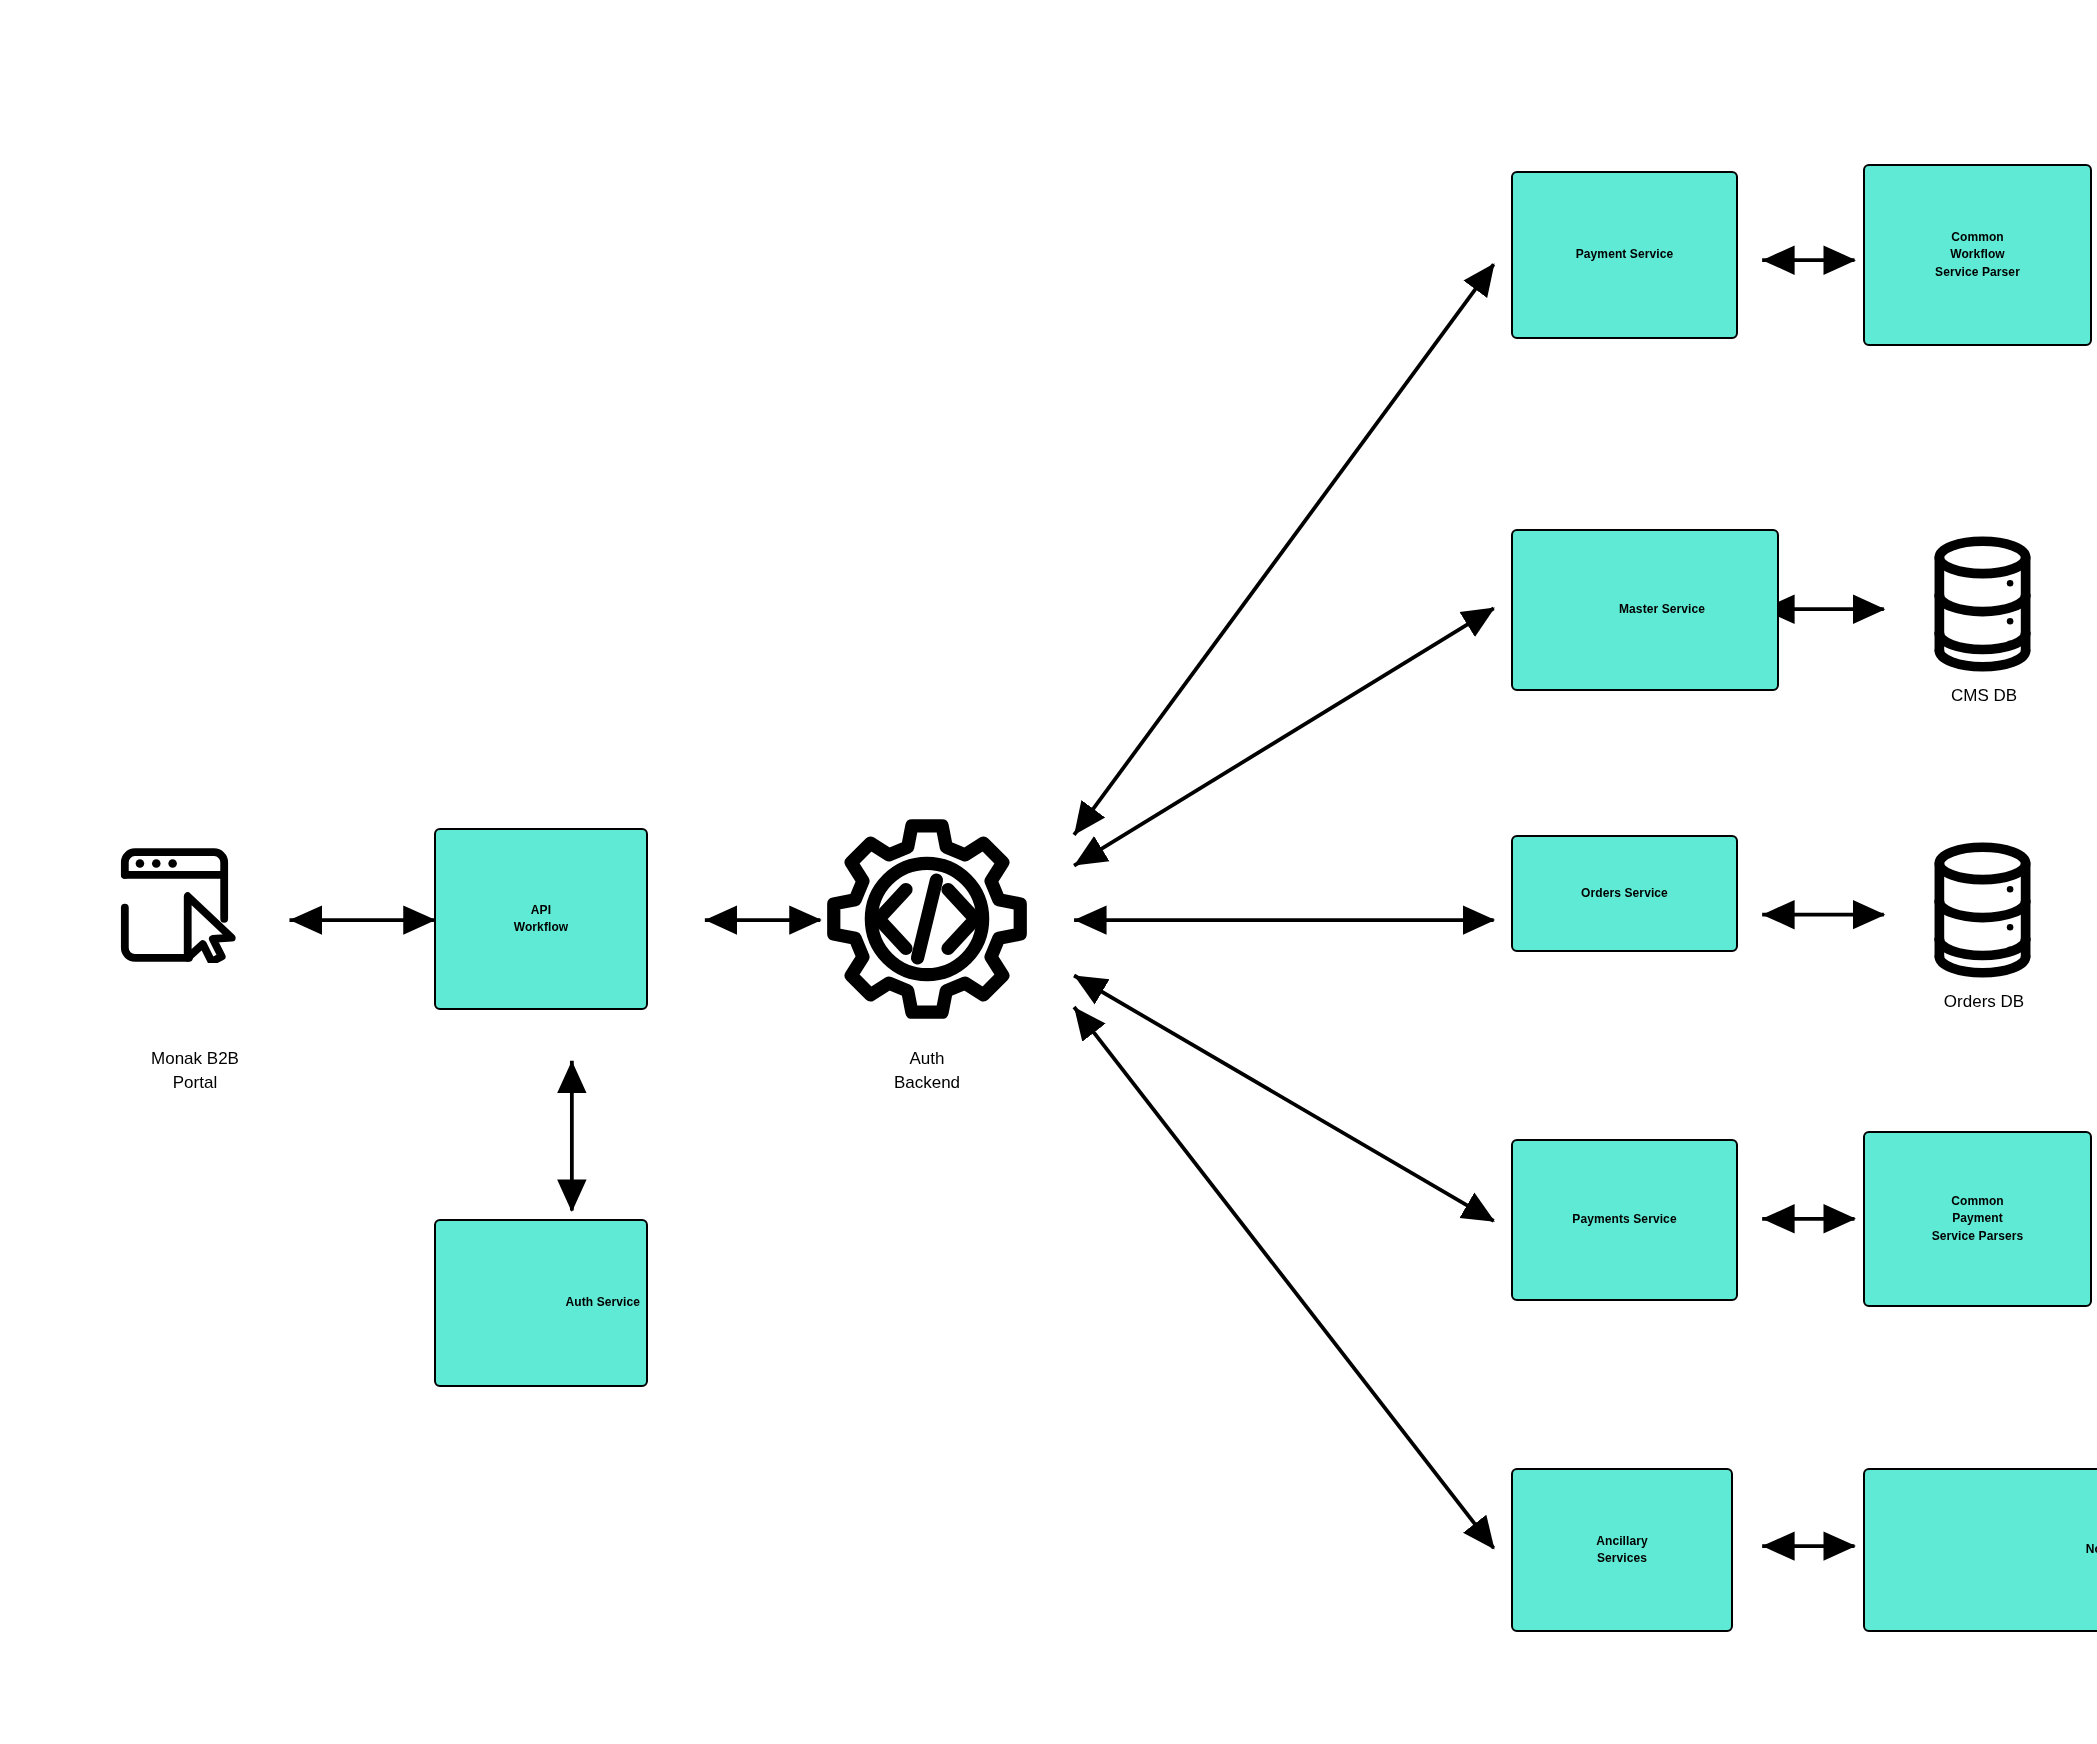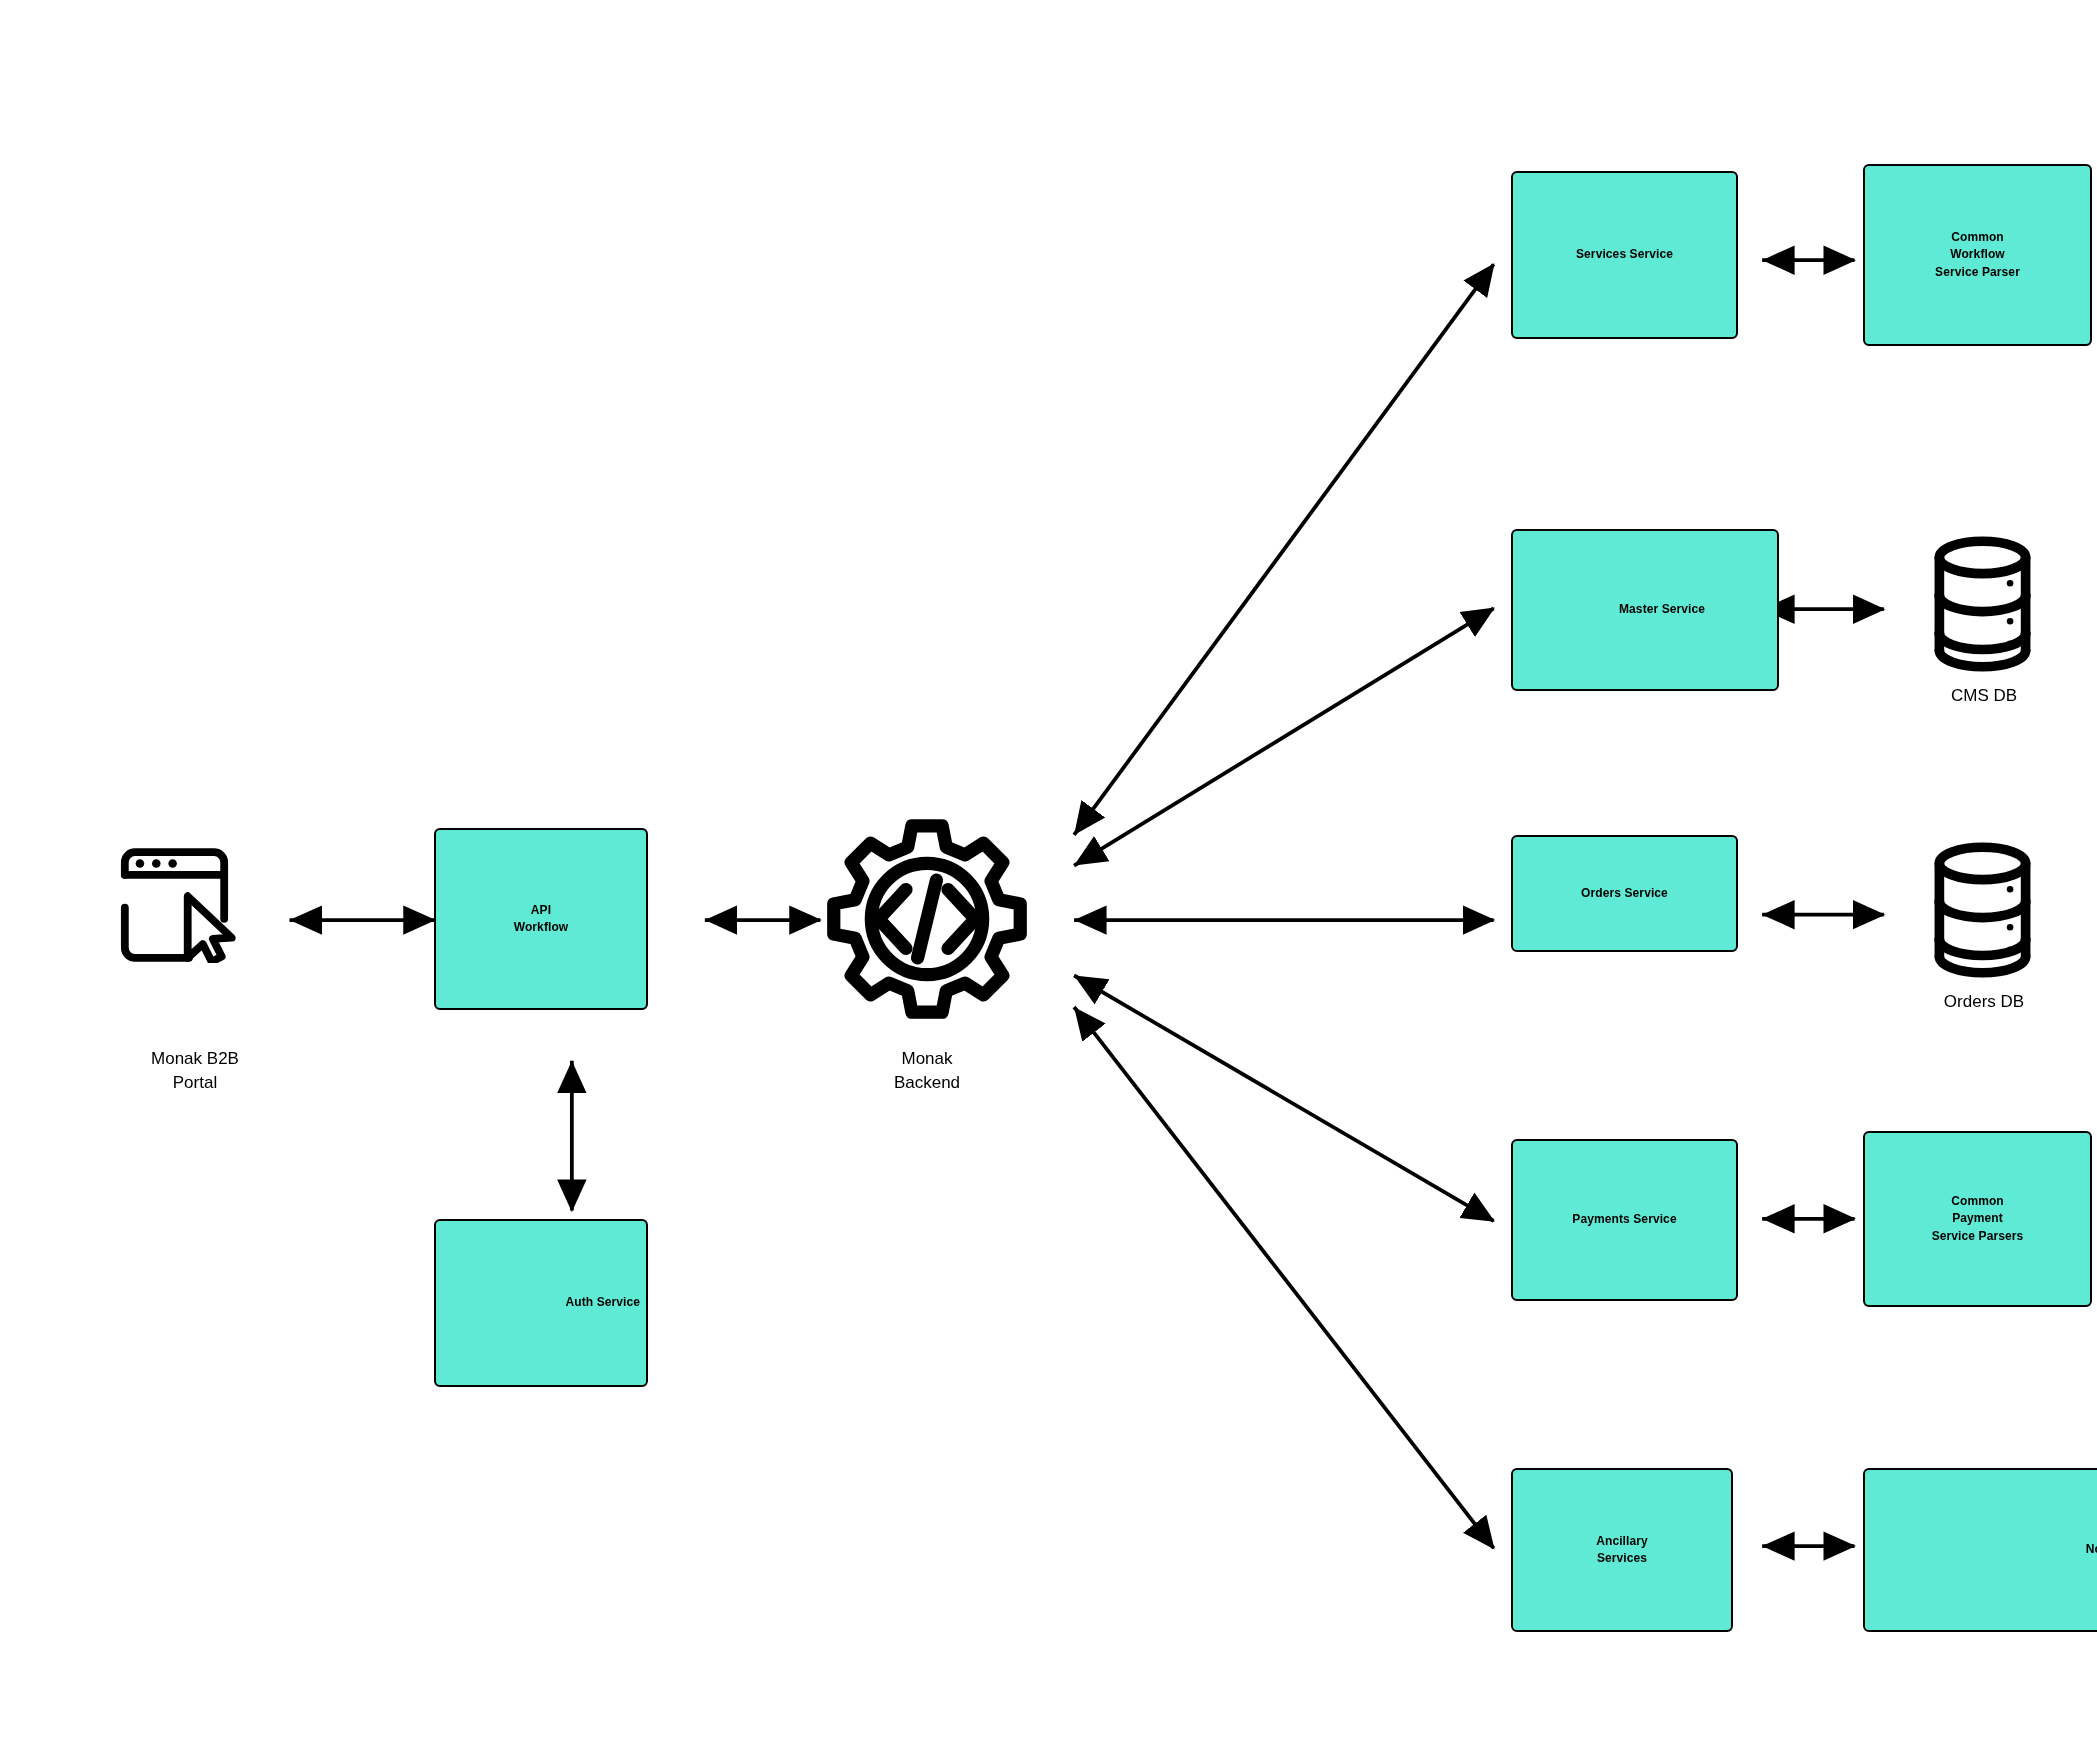--- a/index.html
+++ b/index.html
@@ -138,25 +138,25 @@
                  L13.9 76.9 L19.5 68.1 L15.8 59.2 L5.6 57.2 L5.6 42.8
                  L15.8 40.8 L19.5 31.9 L13.9 23.1 L23.1 13.9 L31.9 19.5
                  L40.8 15.8 L42.8 5.6 Z"></path>
         <circle cx="50" cy="50" r="26.5"></circle>
         <polyline points="40,36 27,50 40,64"></polyline>
         <polyline points="60,36 73,50 60,64"></polyline>
         <line x1="54.5" y1="31.5" x2="45.5" y2="68.5"></line>
       </g>
     </svg>
   </div>
-  <div class="caption" style="left:801px;top:1047px;width:252px;">Monak
+  <div class="caption" style="left:801px;top:1047px;width:252px;">Auth
 Backend</div>
 
   <div class="node" style="left:1511px;top:171px;width:227px;height:168px;">
-    <span class="lbl">Services Service</span>
+    <span class="lbl">Payment Service</span>
   </div>
 
   <div class="node" style="left:1863px;top:164px;width:229px;height:182px;">
     <span class="lbl">Common
 Workflow
 Service Parser</span>
   </div>
 
   <div class="node" style="left:1511px;top:529px;width:268px;height:162px;padding-left:40px;">
     <span class="lbl">Master Service</span>

